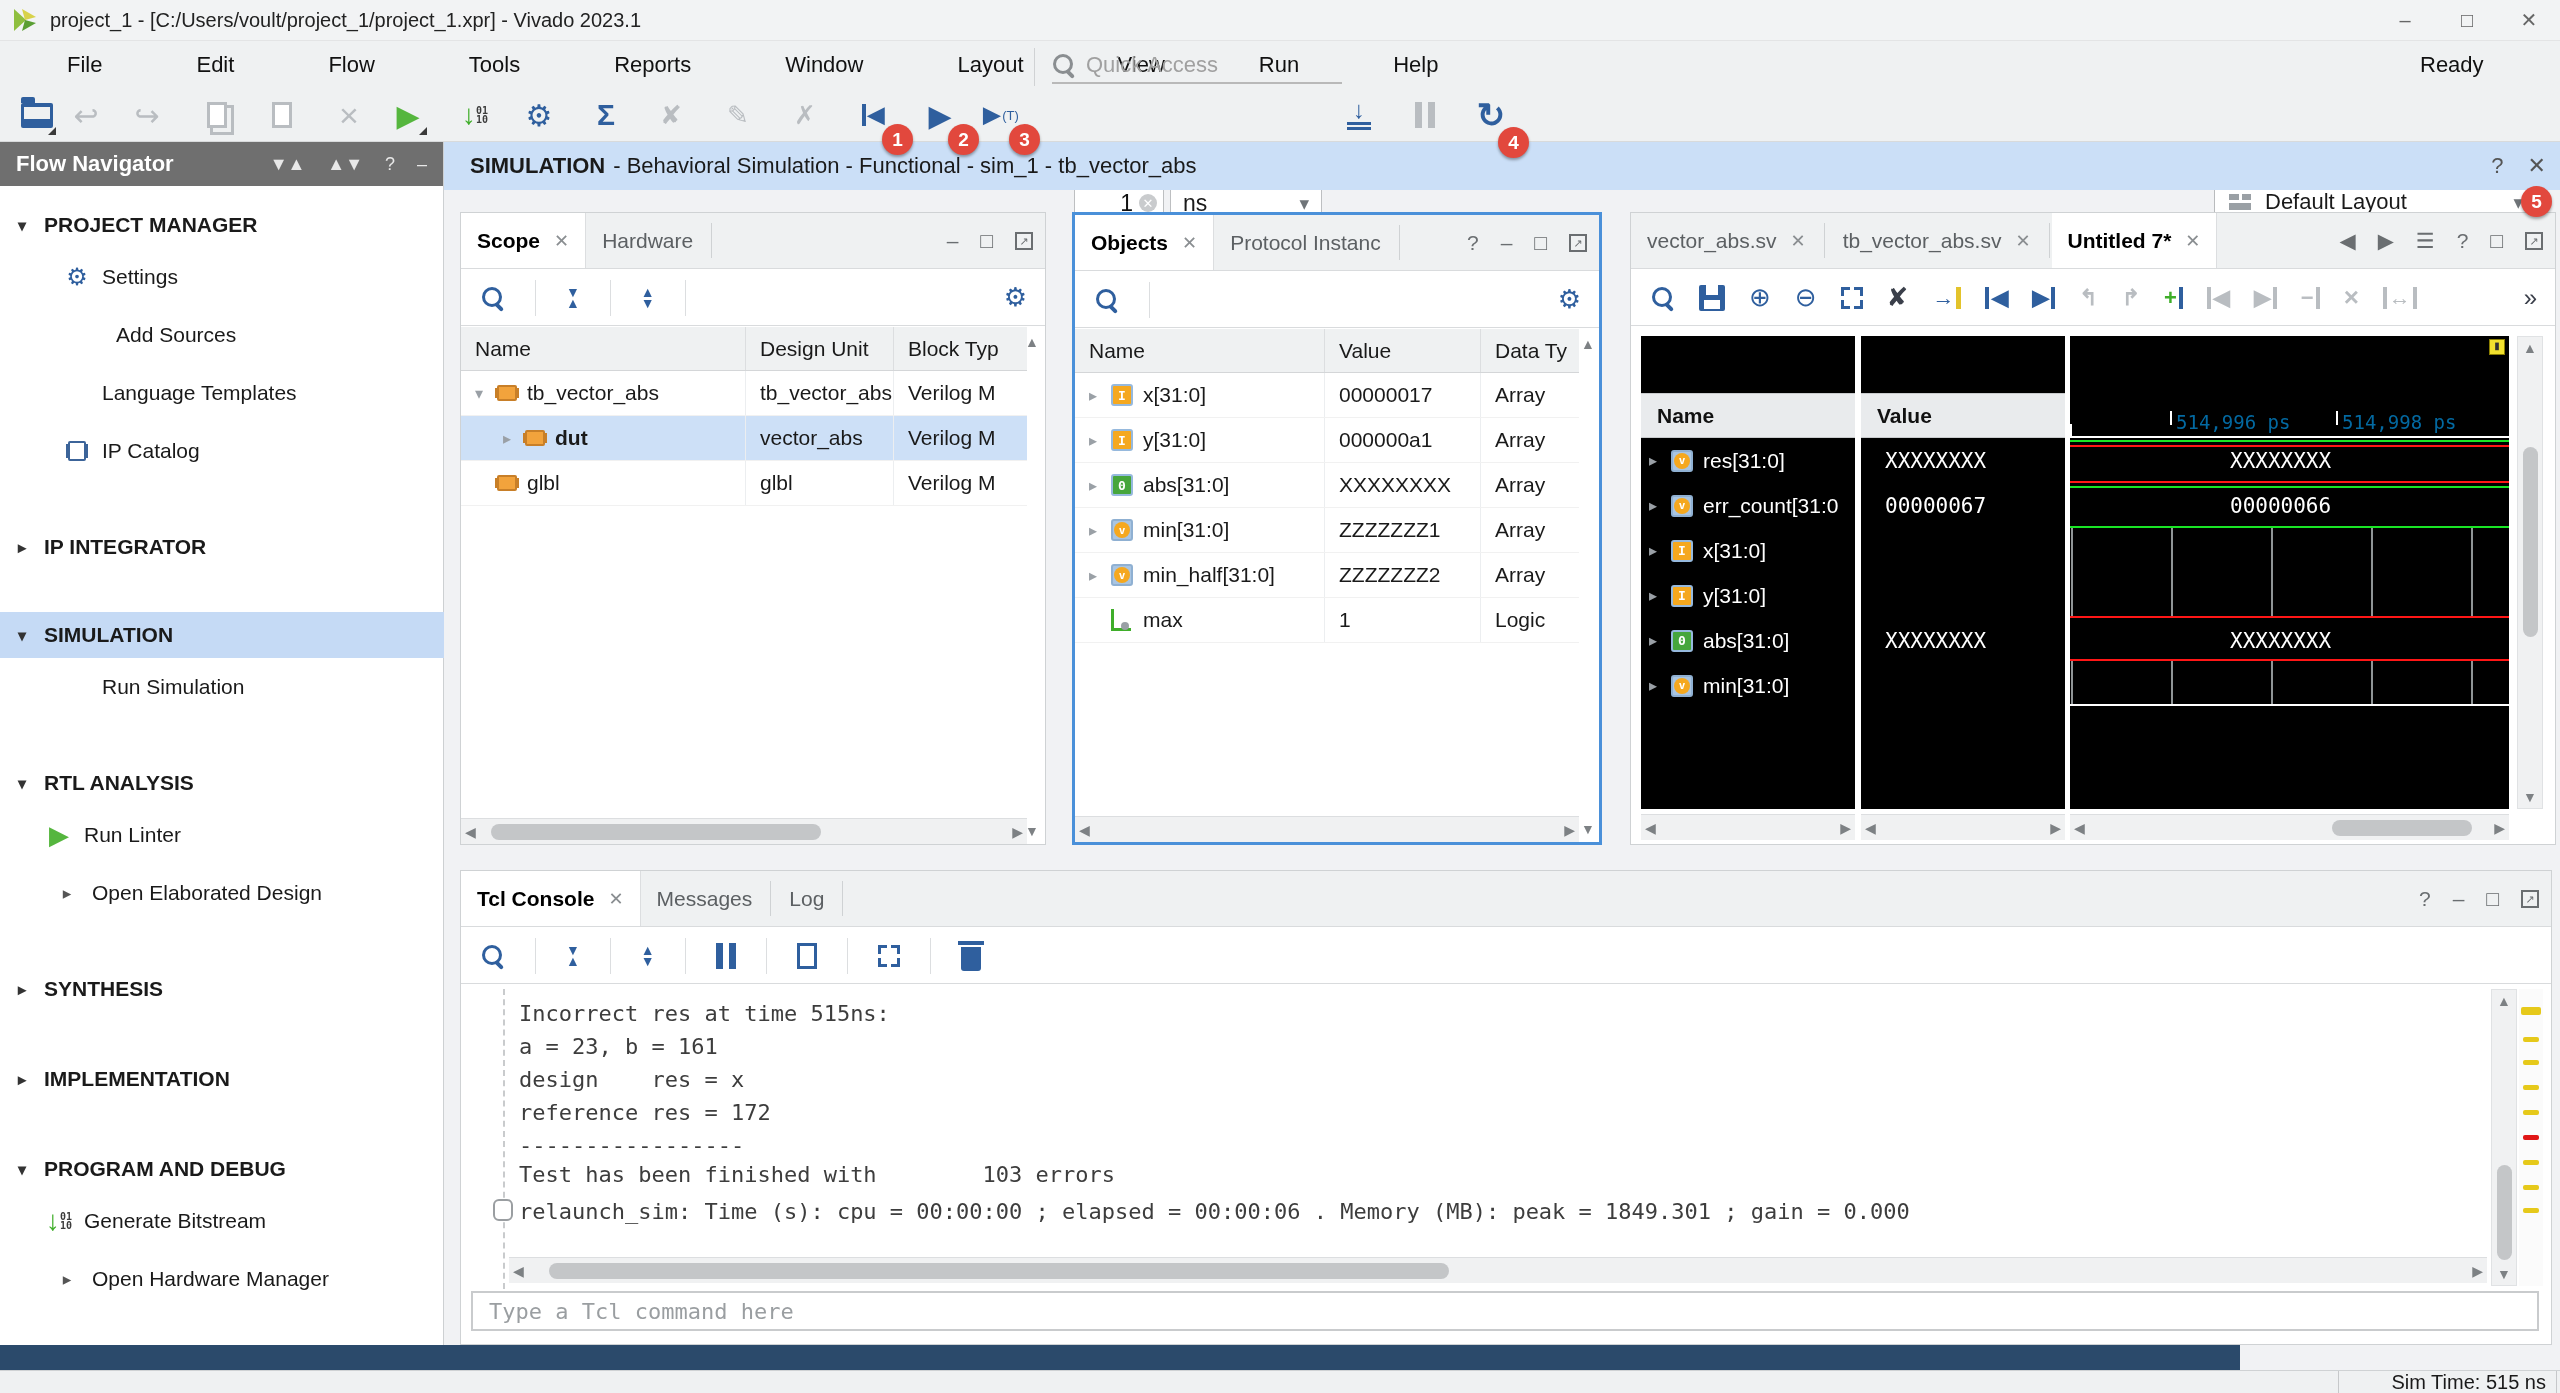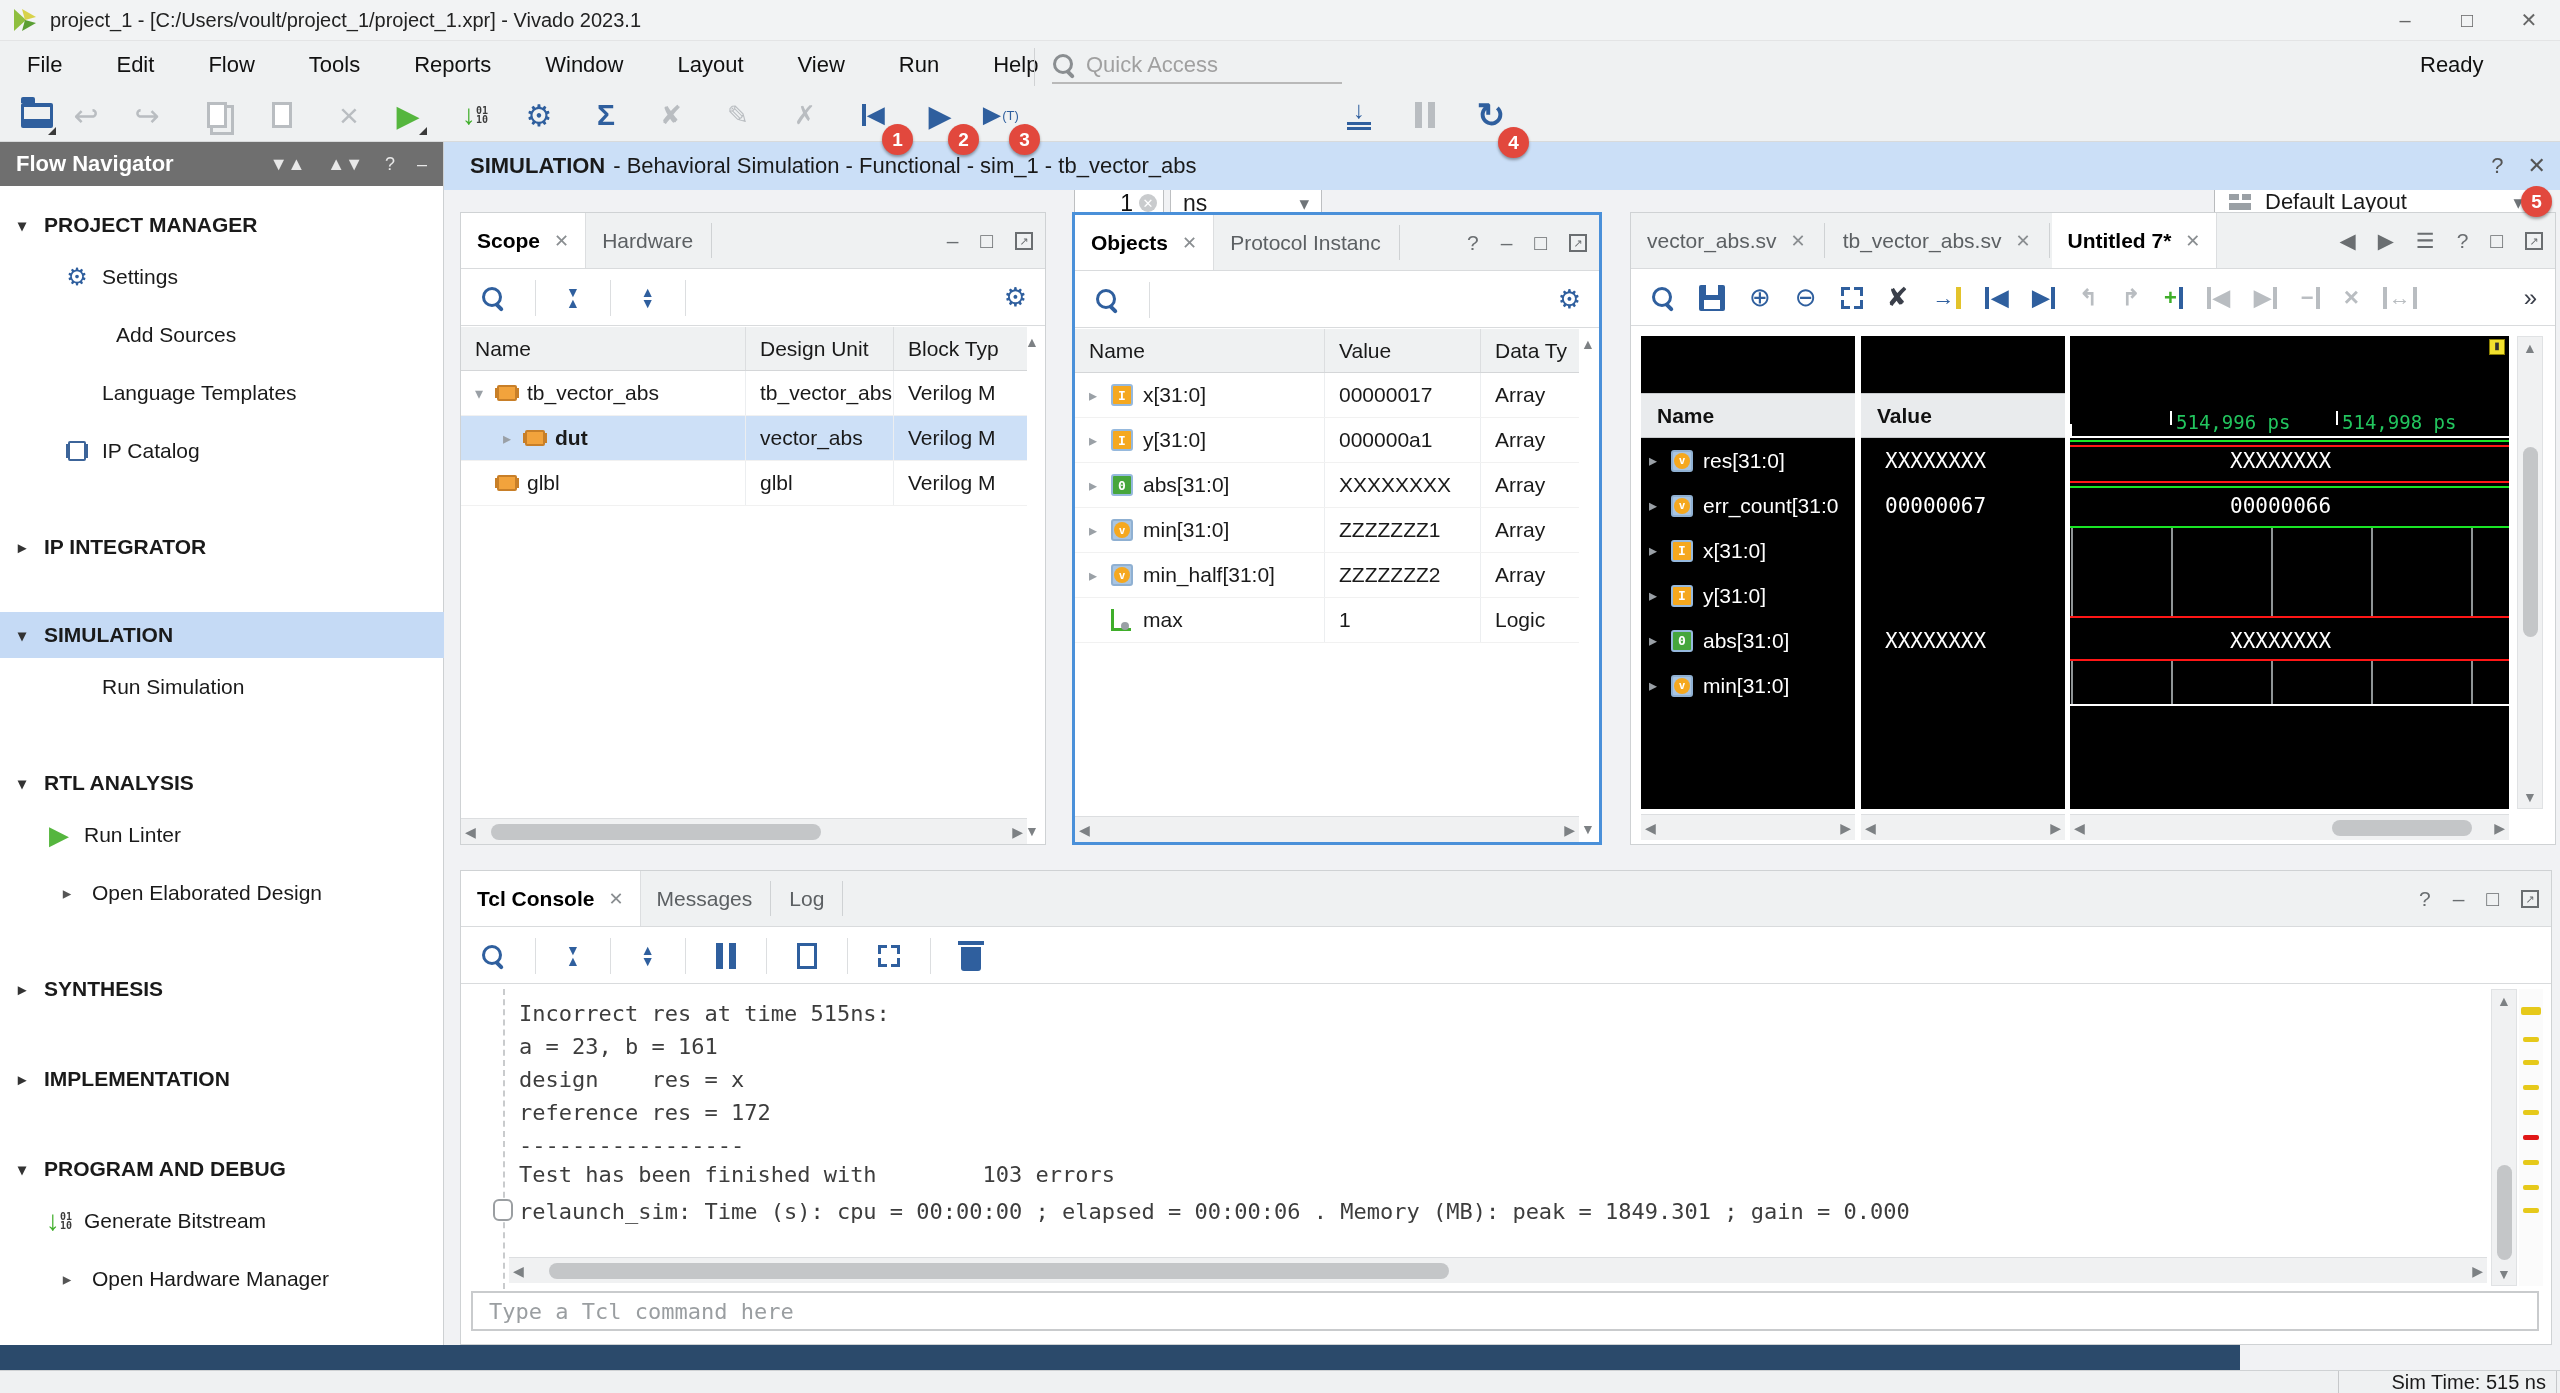--- a/index.html
+++ b/index.html
@@ -8,21 +8,21 @@
     position:relative; width:2560px; height:1393px; overflow:hidden;
     background:#f1f2f4; font-family:"Liberation Sans", sans-serif; color:#1a1a1a;
   }
   .abs { position:absolute; }
 
   
   #titlebar { left:0; top:0; width:2560px; height:41px; background:#f2f3f4; border-bottom:1px solid #e3e4e5; display:flex; align-items:center; padding-left:12px; }
   #titlebar .title { font-size:20px; color:#222; margin-left:12px; }
   .winctl { position:absolute; top:0; width:62px; height:40px; display:flex; align-items:center; justify-content:center; color:#666; font-size:20px; }
   #menubar { left:0; top:41px; width:2560px; height:47px; background:#eff1f2; display:flex; align-items:center; }
-  .menu-item { padding:0 27px; font-size:22px; color:#111; height:100%; display:flex; align-items:center; cursor:default; }
+  .menu-item { padding:0 27px; font-size:22px; color:#111; height:100%; display:flex; align-items:center; cursor:default;margin-left:40px; }
   #quick-access { position:absolute; left:1052px; top:48px; width:290px; height:36px; border-bottom:2px solid #b9b9b9; display:flex; align-items:center; gap:10px; color:#9a9a9a; }
   #quick-access input { border:0; outline:0; background:transparent; font-size:22px; color:#555; width:210px; font-family:"Liberation Sans",sans-serif; }
   #quick-access input::placeholder { color:#a0a0a0; }
   .ready-label { position:absolute; left:2420px; top:52px; font-size:22px; color:#111; }
   #toolbar { left:0; top:88px; width:2560px; height:54px; background:#eff1f2; border-bottom:1px solid #d8dadb; }
   .tbtn { position:absolute; top:4px; width:46px; height:46px; display:flex; align-items:center; justify-content:center; color:#2f5f9e; }
   .tbtn.gray { color:#b9bdc1; }
   .tbtn.green { color:#55b63e; }
   .glyph26 { font-size:26px; } .glyph30 { font-size:30px; } .glyph34 { font-size:34px; line-height:34px; }
   .caret-corner::after { content:""; position:absolute; right:4px; bottom:3px; border-left:8px solid transparent; border-bottom:8px solid #3a3a3a; }
@@ -121,21 +121,21 @@
   .scroll-h .thumb { position:absolute; top:5px; height:16px; background:#c4c6c8; border-radius:8px; }
   .varrow { position:absolute; width:22px; height:22px; display:flex; align-items:center; justify-content:center; color:#7d8184; font-size:14px; }
 
   
   .wv-black { position:absolute; background:#000; }
   .wv-header { position:absolute; height:45px; background:#e9ebed; border-top:1px solid #c8cacc; border-bottom:1px solid #c8cacc; display:flex; align-items:center; padding-left:16px; font-size:21px; font-weight:bold; color:#111; }
   .wv-row { position:absolute; display:flex; align-items:center; color:#fff; font-size:21px; height:45px; }
   .wv-val { position:absolute; color:#fff; font-family:"DejaVu Sans Mono",monospace; font-size:21px; }
   .hline { position:absolute; height:2px; }
   .vline { position:absolute; width:2px; background:#8f9496; }
-  .ruler-lbl { position:absolute; color:#22c55e; font-family:"DejaVu Sans Mono",monospace; font-size:19px; }
+  .ruler-lbl { position:absolute; color:#0369a1; font-family:"DejaVu Sans Mono",monospace; font-size:19px; }
   .ruler-tick { position:absolute; width:2px; height:14px; background:#fff; }
   .vsb { position:absolute; width:26px; background:#f0f1f2; border:1px solid #e0e2e4; }
   .vsb .thumb { position:absolute; left:5px; width:15px; background:#c4c6c8; border-radius:8px; }
 
   
   .cline { position:absolute; left:58px; font-family:"DejaVu Sans Mono",monospace; font-size:22px; color:#3d3d3d; white-space:pre; }
   #console-gutter { position:absolute; left:42px; top:118px; width:0; height:300px; border-left:2px dashed #c9cbcd; }
   .gutter-marker { position:absolute; left:32px; width:20px; height:22px; border:2px solid #9a9ea1; border-radius:6px; background:#fff; }
   #tcl-input { position:absolute; left:10px; right:12px; top:420px; height:40px; border:2px solid #c9cbcd; display:flex; align-items:center; padding-left:16px; }
   #tcl-input input { width:95%; border:0; outline:0; font-family:"DejaVu Sans Mono",monospace; font-size:22px; color:#555; background:transparent; }

